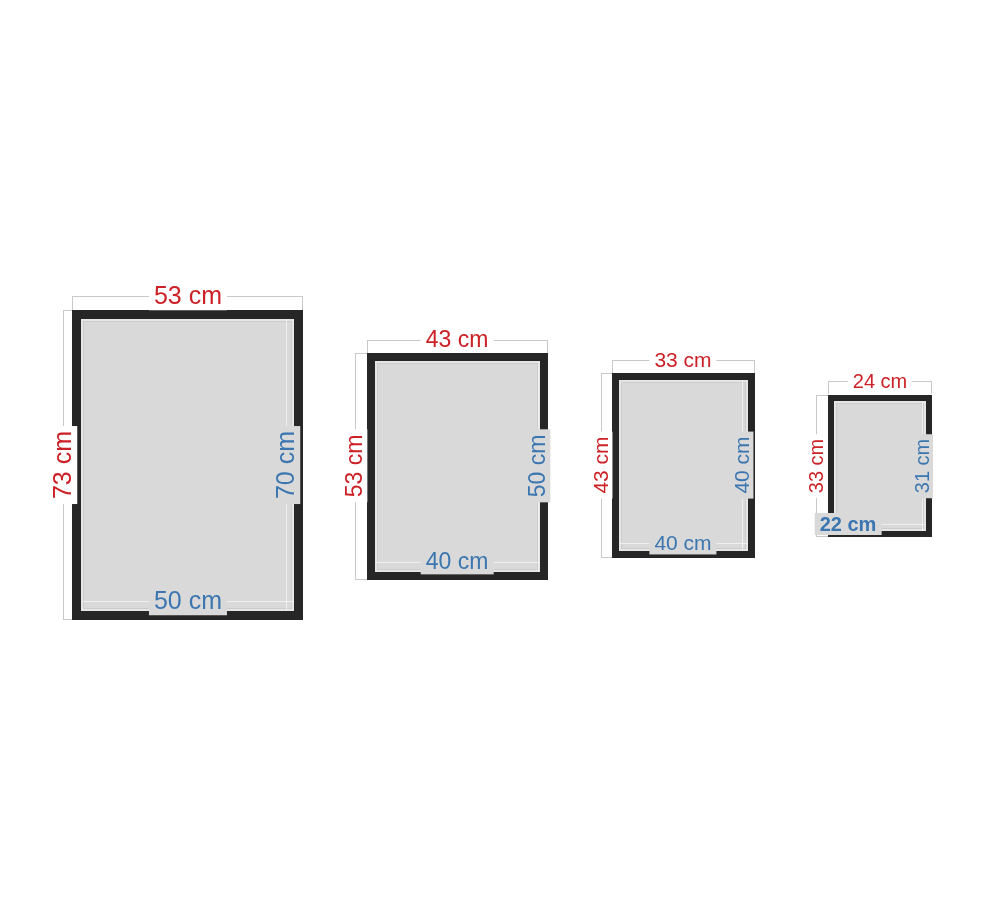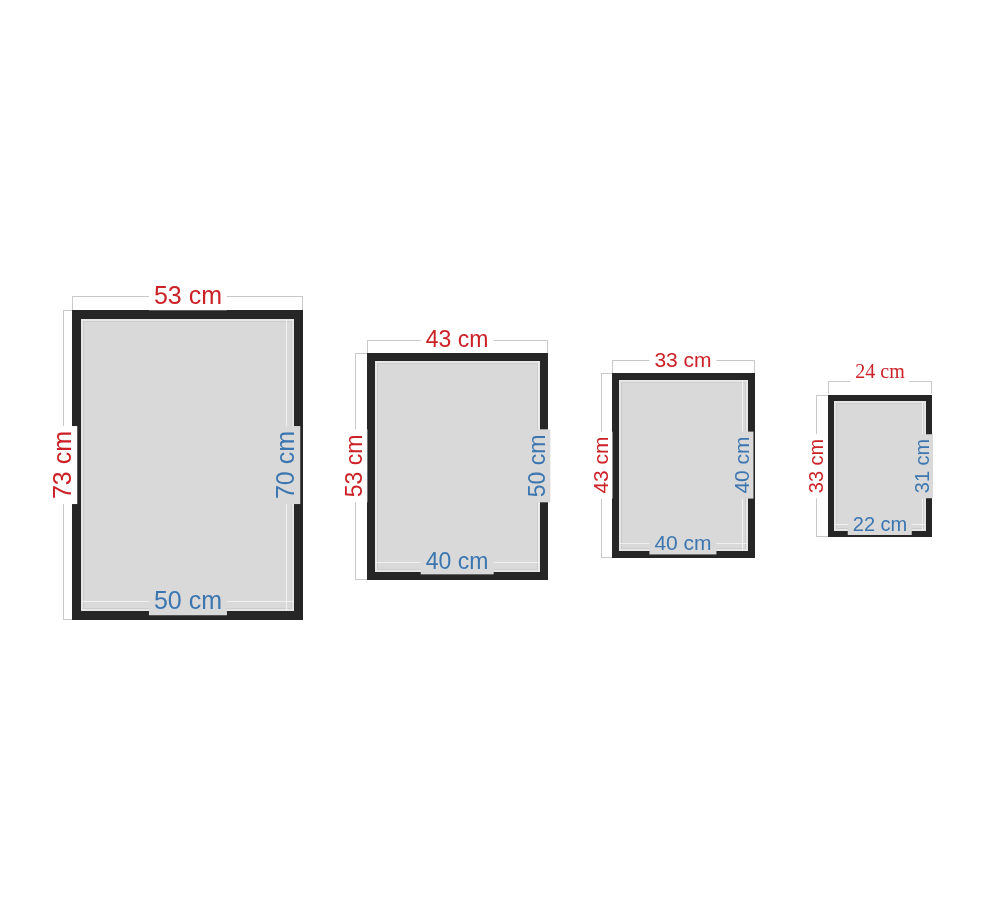--- a/index.html
+++ b/index.html
@@ -111,19 +111,19 @@
   <div>
     <div class="dim-line" style="left:828px;top:381px;width:104px;height:1px;"></div>
     <div class="tick" style="left:828px;top:381px;width:1px;height:13px;"></div>
     <div class="tick" style="left:931px;top:381px;width:1px;height:13px;"></div>
     <div class="dim-line" style="left:816px;top:395px;width:1px;height:142px;"></div>
     <div class="tick" style="left:816px;top:395px;width:12px;height:1px;"></div>
     <div class="tick" style="left:816px;top:536px;width:12px;height:1px;"></div>
     <div class="frame-box" style="left:828px;top:395px;width:104px;height:142px;border-width:6px;"></div>
     <div class="inner-line" style="left:922px;top:402px;width:1px;height:129px;"></div>
     <div class="inner-line" style="left:835px;top:524px;width:90px;height:1px;"></div>
-    <span class="dim-label outer fs4" style="left:880px;top:371px;font-family:Liberation Serif, serif;">24 cm</span>
+    <span class="dim-label outer fs4" style="left:880px;top:381px;">24 cm</span>
     <span class="dim-label outer vert fs4" style="left:816px;top:466px;">33 cm</span>
     <span class="dim-label inner vert fs4" style="left:922px;top:466px;">31 cm</span>
-    <span class="dim-label inner fs4" style="left:880px;top:524px;">22 cm</span>
+    <span class="dim-label inner fs4" style="left:848px;top:524px;font-weight:bold;">22 cm</span>
   </div>
 
 </div>
 
 </body></html>

